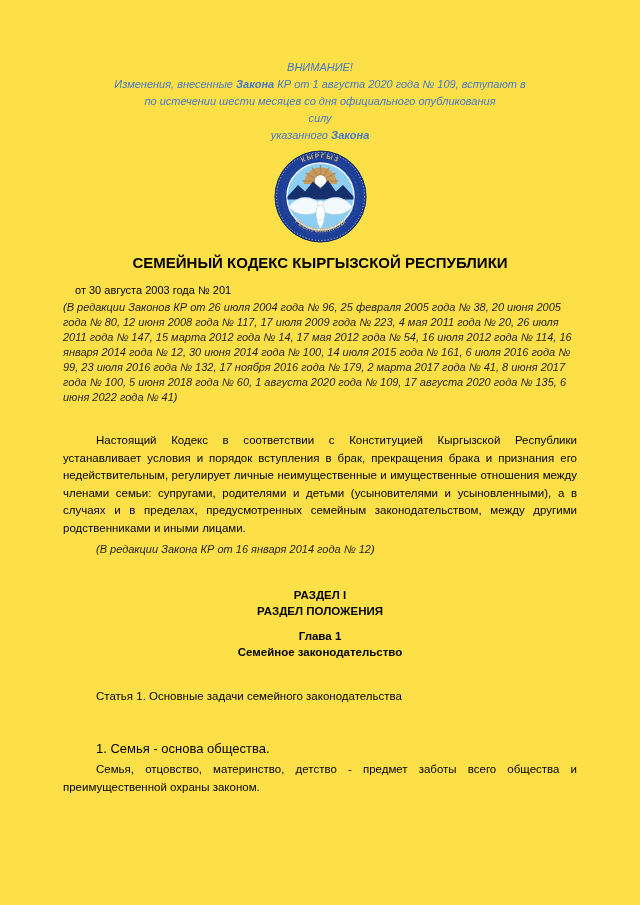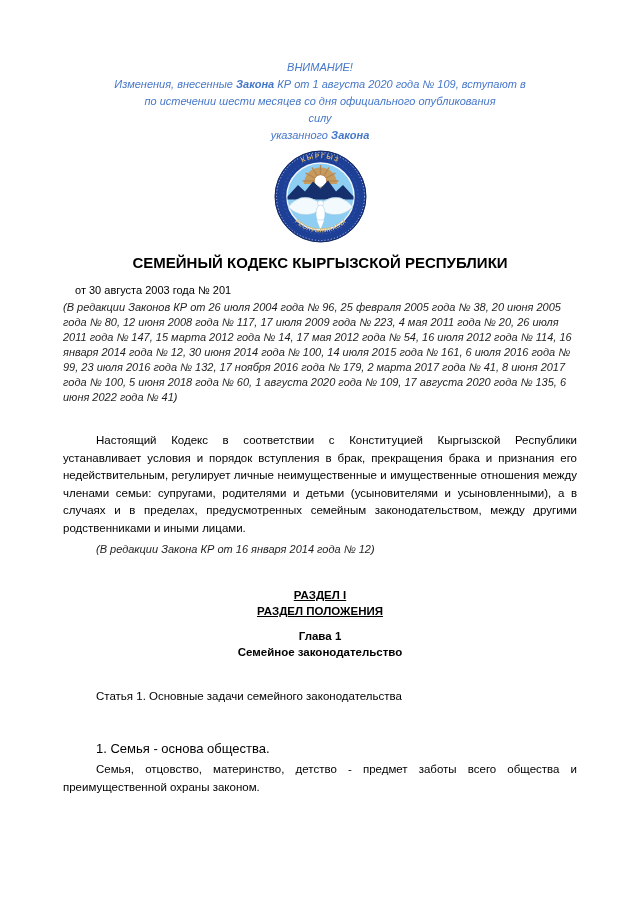--- a/index.html
+++ b/index.html
@@ -1,21 +1,21 @@
 <!DOCTYPE html>
 <html lang="ru" style="--notice-blue: #4577c9; --emblem-navy: #1e3f96; --emblem-dark-navy: #16306e; --emblem-sky: #8ecef2; --emblem-gold: #b5854f;"><head>
 <meta charset="utf-8">
 <style>
   html, body { margin: 0; padding: 0; background: #e8e8e8; }
   .page {
     position: relative;
     width: 640px;
     height: 905px;
     margin: 0 auto;
-    background: #ffffff;
+    background: #fde047;
     font-family: "Liberation Sans", sans-serif;
     color: #1a1a1a;
     overflow: hidden;
   }
   .doc { margin: 0 63px; }
 
   .notice {
     padding-top: 59px;
     text-align: center;
     font-style: italic;
@@ -65,21 +65,20 @@
     color: #1f1f1f;
   }
 
   .section-heading {
     margin-top: 30px;
     text-align: center;
     font-weight: bold;
     font-size: 11.5px;
     line-height: 16px;
     color: #000;
-    text-decoration: underline;
   }
   .chapter-heading {
     margin-top: 9px;
     text-align: center;
     font-weight: bold;
     font-size: 11.5px;
     line-height: 16px;
     color: #000;
   }
 

